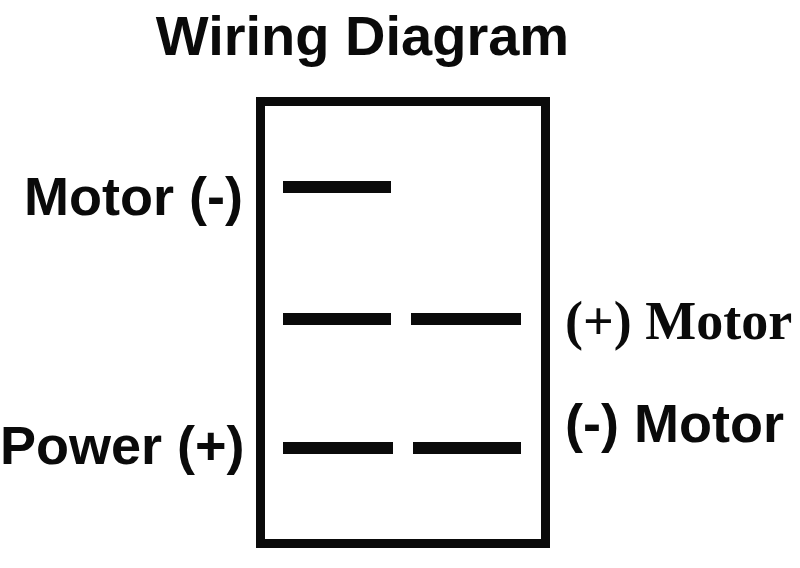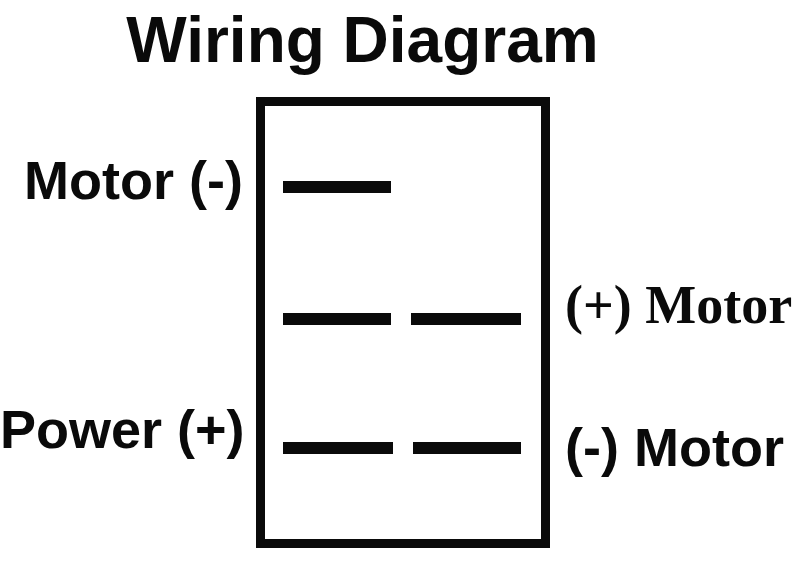--- a/index.html
+++ b/index.html
@@ -15,21 +15,21 @@
     font-family: "Liberation Sans", sans-serif;
     color: #0a0a0a;
     overflow: hidden;
   }
   .title {
     position: absolute;
     top: 8px;
     left: 0;
     width: 725px;
     text-align: center;
-    font-size: 64px;
+    font-size: 56px;
     font-weight: bold;
     line-height: 1;
     letter-spacing: 0px;
     white-space: nowrap;
   }
   .switch-box {
     position: absolute;
     left: 256px;
     top: 97px;
     width: 294px;
@@ -47,35 +47,36 @@
   .t-mid-left    { left: 283px; top: 313px; width: 108px; }
   .t-mid-right   { left: 411px; top: 313px; width: 110px; }
   .t-bot-left    { left: 283px; top: 442px; width: 110px; }
   .t-bot-right   { left: 413px; top: 442px; width: 108px; }
   .side-label {
     position: absolute;
     font-size: 54px;
     font-weight: bold;
     line-height: 1;
     white-space: nowrap;
+    margin-top: 16px;
   }
   .left-label {
     left: 0;
     width: 243px;
     text-align: right;
   }
   .right-label {
     left: 565px;
     text-align: left;
   }
   .ll-0 { top: 153px; }
   .ll-1 { top: 270px; }
   .ll-2 { top: 402px; }
   .rl-0 { top: 278px; font-family: Liberation Serif, serif; }
-  .rl-1 { top: 420px; }
+  .rl-1 { top: 380px; }
 </style>
 </head>
 <body>
 
 <div class="canvas">
 
   <div class="title">Wiring Diagram</div>
 
   <div class="switch-box"></div>
 

